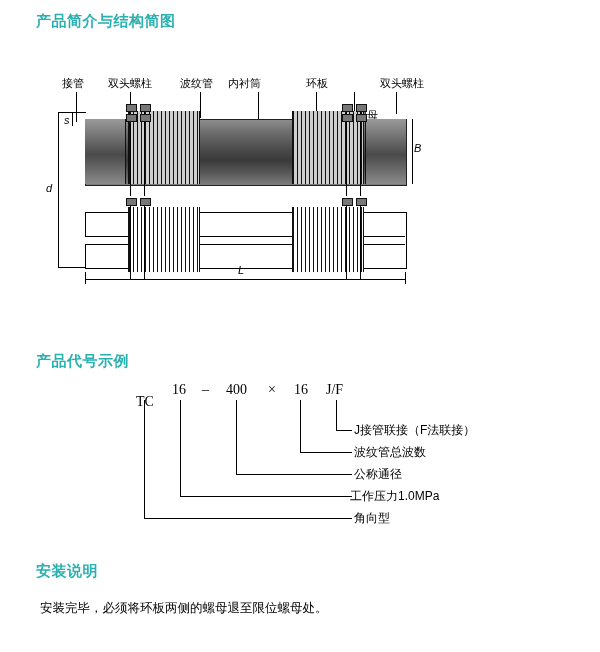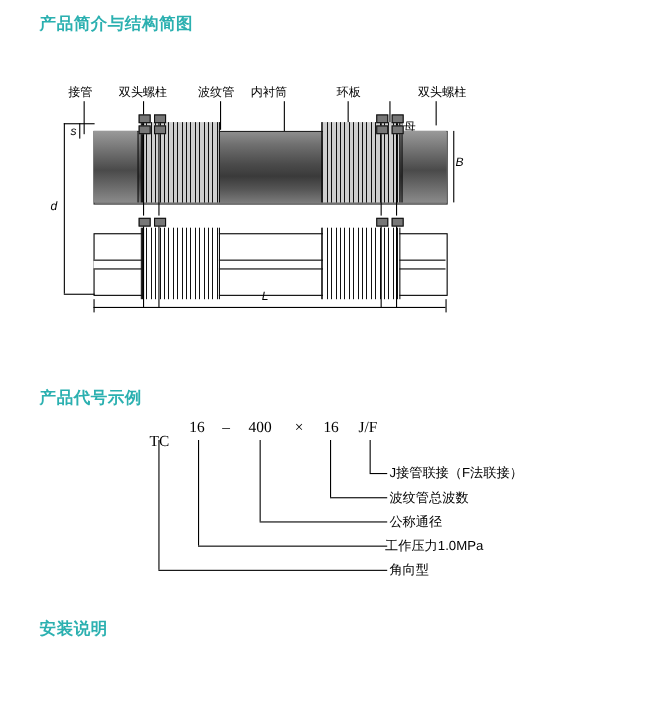--- a/index.html
+++ b/index.html
@@ -285,13 +285,14 @@
   <div class="note-txt" style="left:298px; top:110px;margin-left:12px;">工作压力1.0MPa</div>
 
   <div class="vline" style="left:104px; top:22px; height:118px;"></div>
   <div class="note-line" style="left:104px; top:140px; width:208px;"></div>
   <div class="note-txt" style="left:314px; top:132px;">角向型</div>
 </div>
 
 <div id="sec3-title" class="section-title">安装说明</div>
 
 <div id="install-notes">
+  <div>安装完毕，必须将环板两侧的螺母退至限位螺母处。</div>
 </div>
 
 </body></html>

